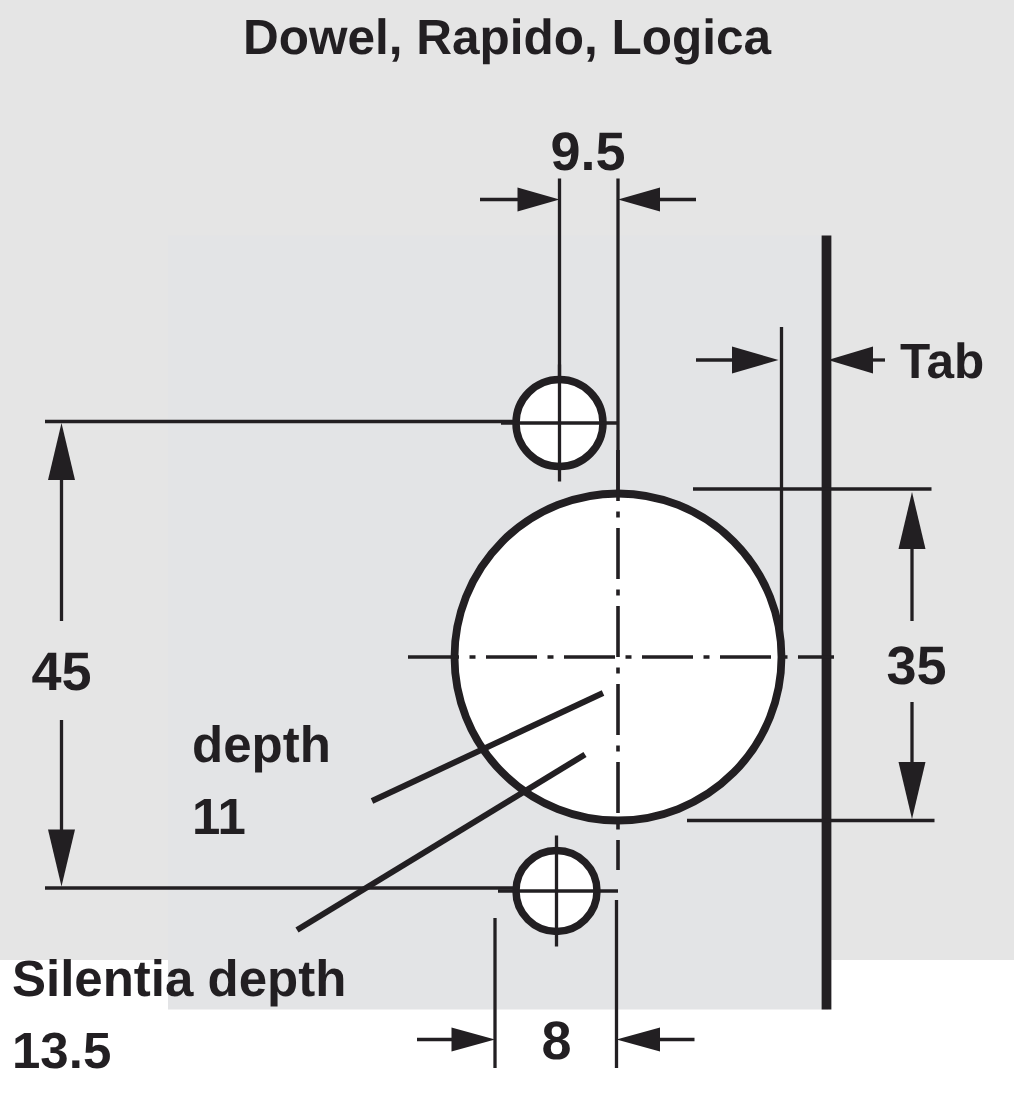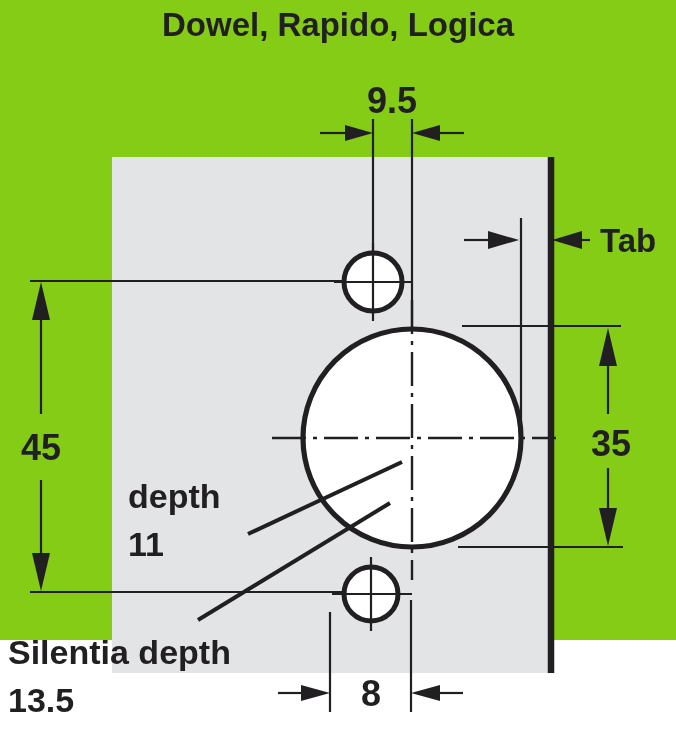--- a/index.html
+++ b/index.html
@@ -10,21 +10,21 @@
   body {
     width: 676px;
     height: 730px;
     font-family: "Liberation Sans", sans-serif;
     overflow: hidden;
   }
   #drawing-root {
     position: relative;
     width: 676px;
     height: 640px;
-    background: #84cc16;
+    background: #e5e5e5;
   }
   svg#technical-drawing {
     display: block;
     width: 676px;
     height: 730px;
   }
   .dim-text {
     font-family: "Liberation Sans", sans-serif;
     font-weight: bold;
     fill: #221f22;

